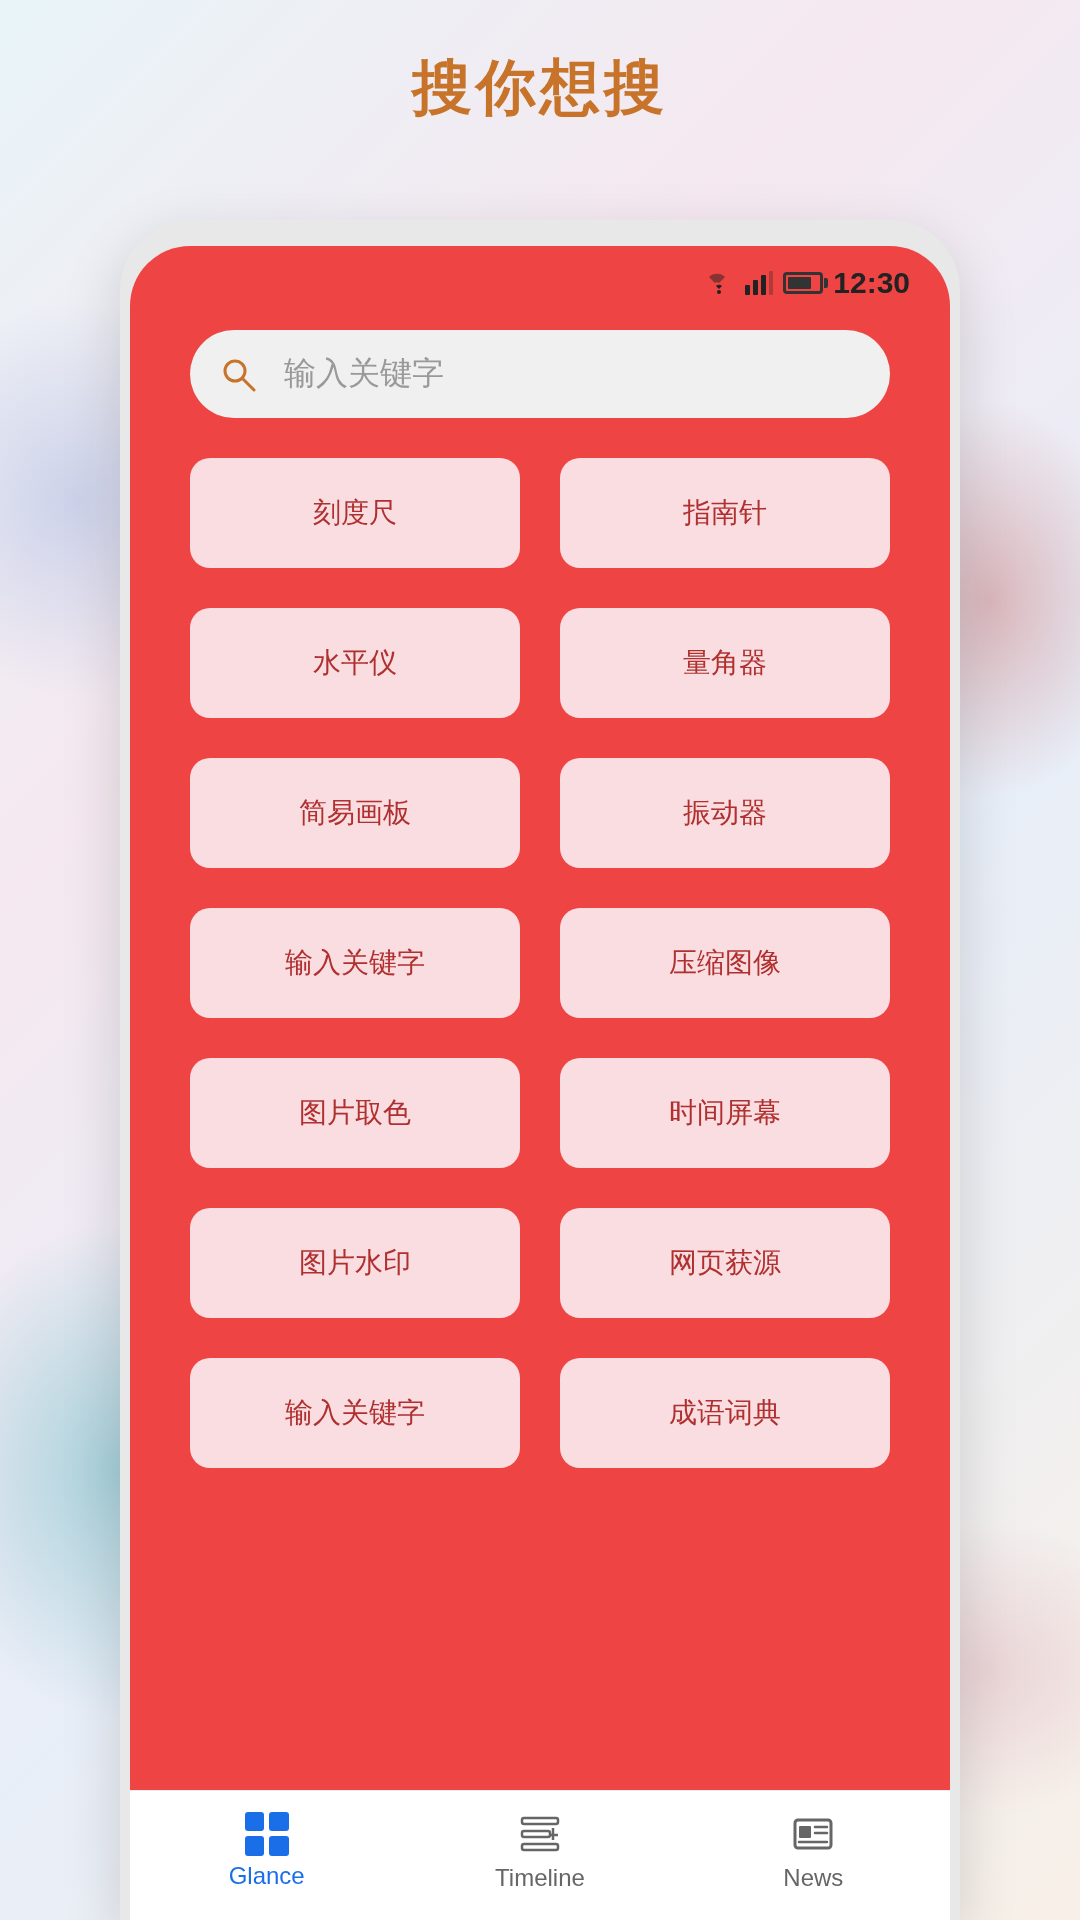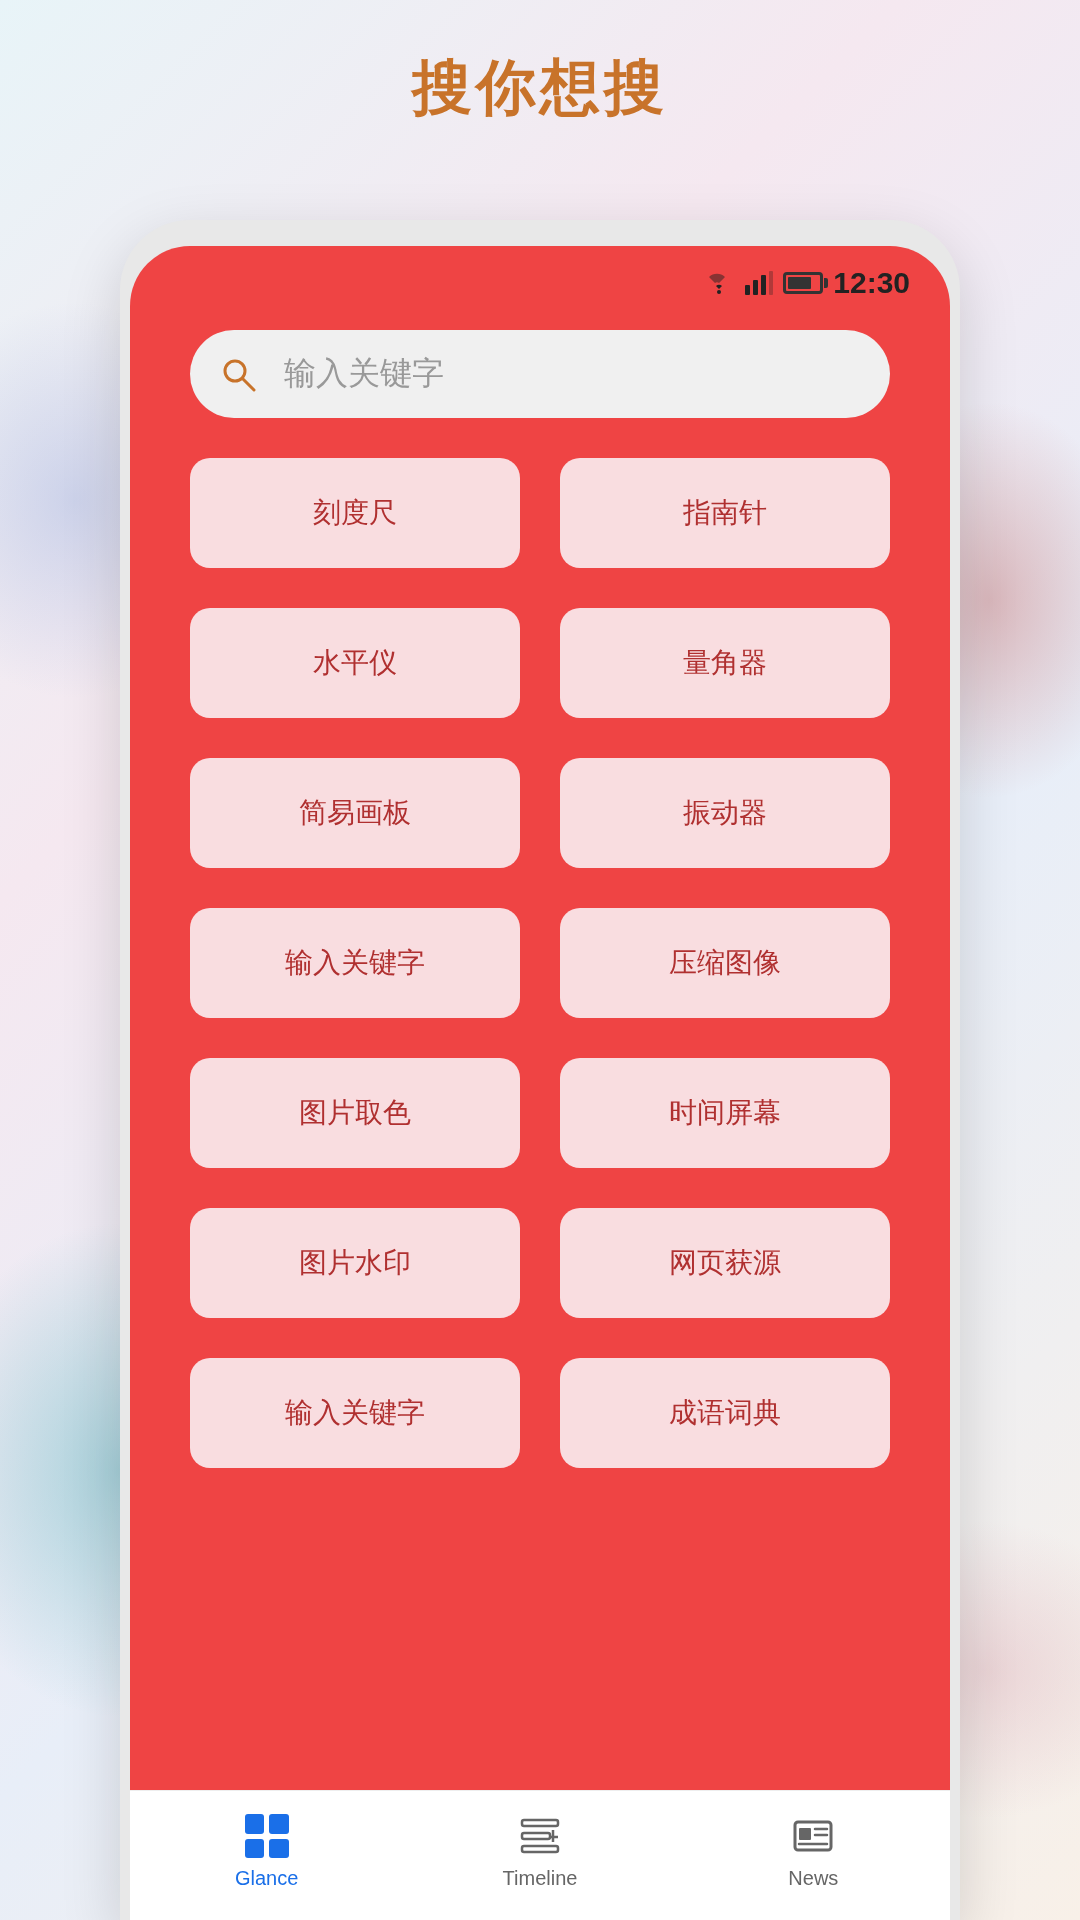--- a/index.html
+++ b/index.html
@@ -246,21 +246,21 @@
 
     .nav-icon {
       width: 52px;
       height: 52px;
       display: flex;
       align-items: center;
       justify-content: center;
     }
 
     .nav-label {
-      font-size: 20px;
+      font-size: 24px;
       color: #666;
     }
 
     .nav-label.active {
       color: #1a6fe8;
     }
 
     
     .glance-icon {
       display: grid;

